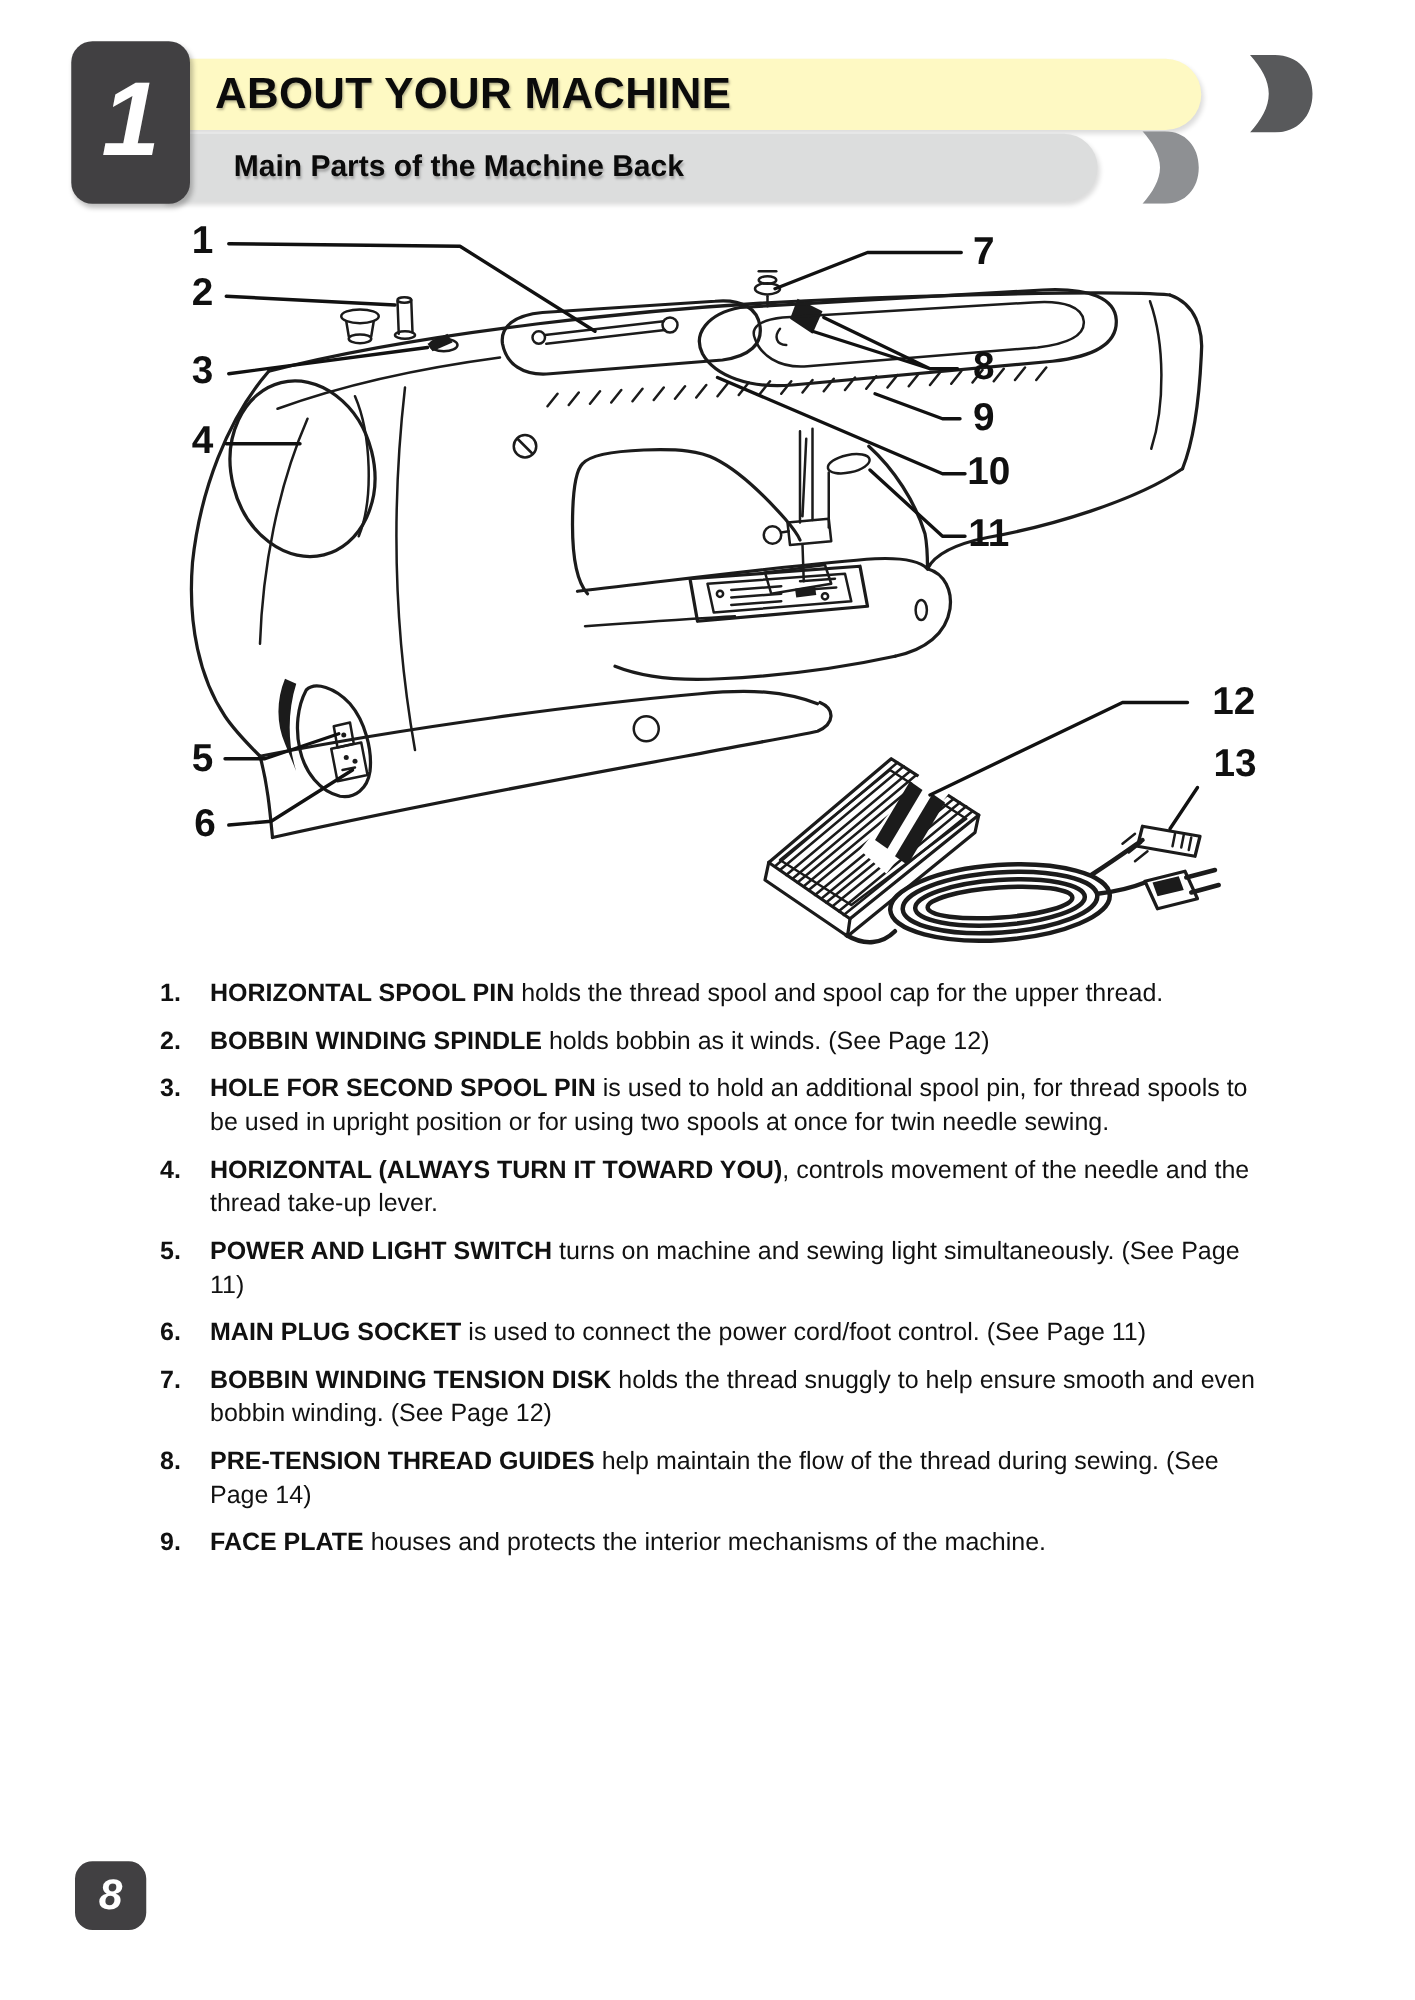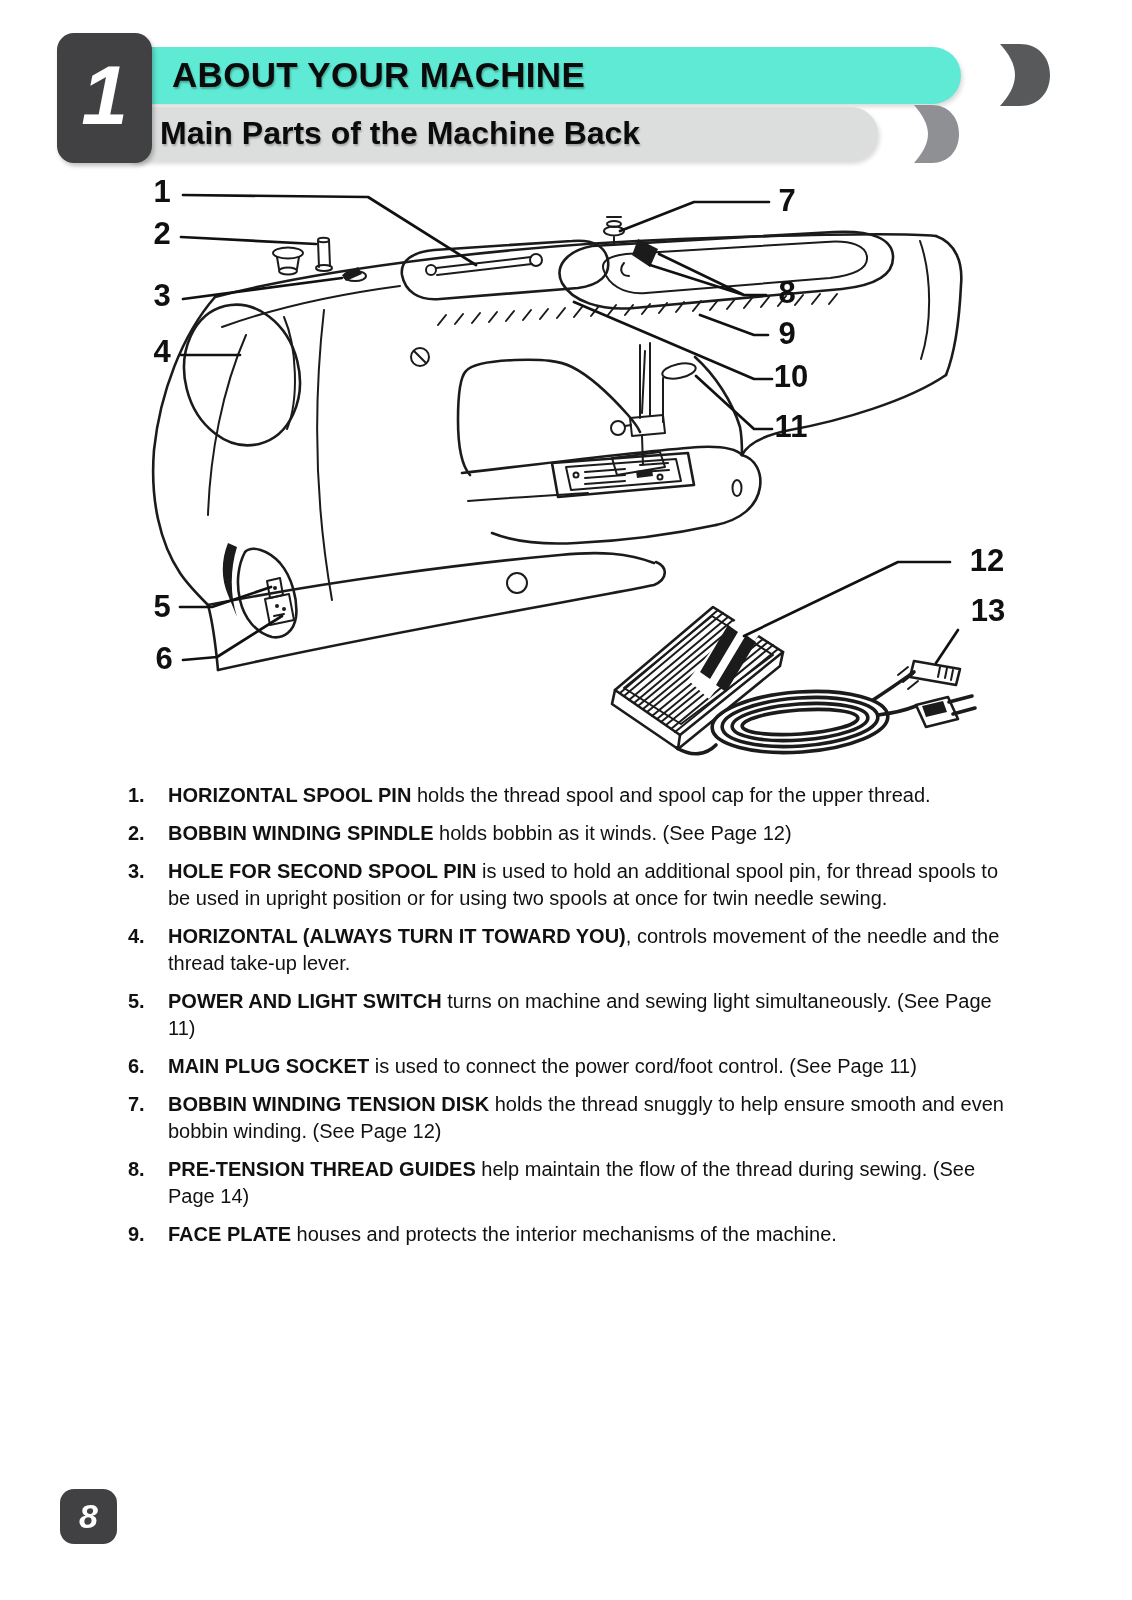--- a/index.html
+++ b/index.html
@@ -1,28 +1,28 @@
 <!DOCTYPE html>
 <html><head>
 <meta charset="utf-8">
 <style>
   html,body{margin:0;padding:0;}
   body{width:1132px;height:1600px;position:relative;background:#ffffff;
        font-family:"Liberation Sans",sans-serif;overflow:hidden;}
 
   
   .bar{position:absolute;box-shadow:2px 3px 4px rgba(0,0,0,0.14);}
-  .bar-title{left:130px;top:47px;width:831px;height:57px;background:#5eead4;
+  .bar-title{left:130px;top:47px;width:831px;height:57px;background:#fef9c3;
              border-radius:0 29px 29px 0;}
   .bar-sub{left:130px;top:107px;width:748px;height:54px;background:#dcdddd;
            border-radius:0 27px 27px 0;}
   .bar-title .t{position:absolute;left:42px;top:0;line-height:56px;font-size:35px;
      font-weight:bold;color:#0b0b0b;letter-spacing:0.3px;white-space:nowrap;
      text-shadow:1px 2px 2px rgba(0,0,0,0.28);}
-  .bar-sub .t{position:absolute;left:30px;top:0;line-height:53px;font-size:32px;
+  .bar-sub .t{position:absolute;left:57px;top:0;line-height:53px;font-size:24px;
      font-weight:bold;color:#0b0b0b;white-space:nowrap;
      text-shadow:1px 2px 2px rgba(0,0,0,0.25);}
   .chapter-box{position:absolute;left:57px;top:33px;width:95px;height:130px;
      background:#414042;border-radius:17px;box-shadow:2px 3px 4px rgba(0,0,0,0.25);}
   .chapter-box .n{position:absolute;width:100%;text-align:center;top:14px;
      font-size:84px;font-weight:bold;font-style:italic;color:#ffffff;}
   .crescent{position:absolute;}
 
   
   .diagram{position:absolute;left:0;top:175px;}

